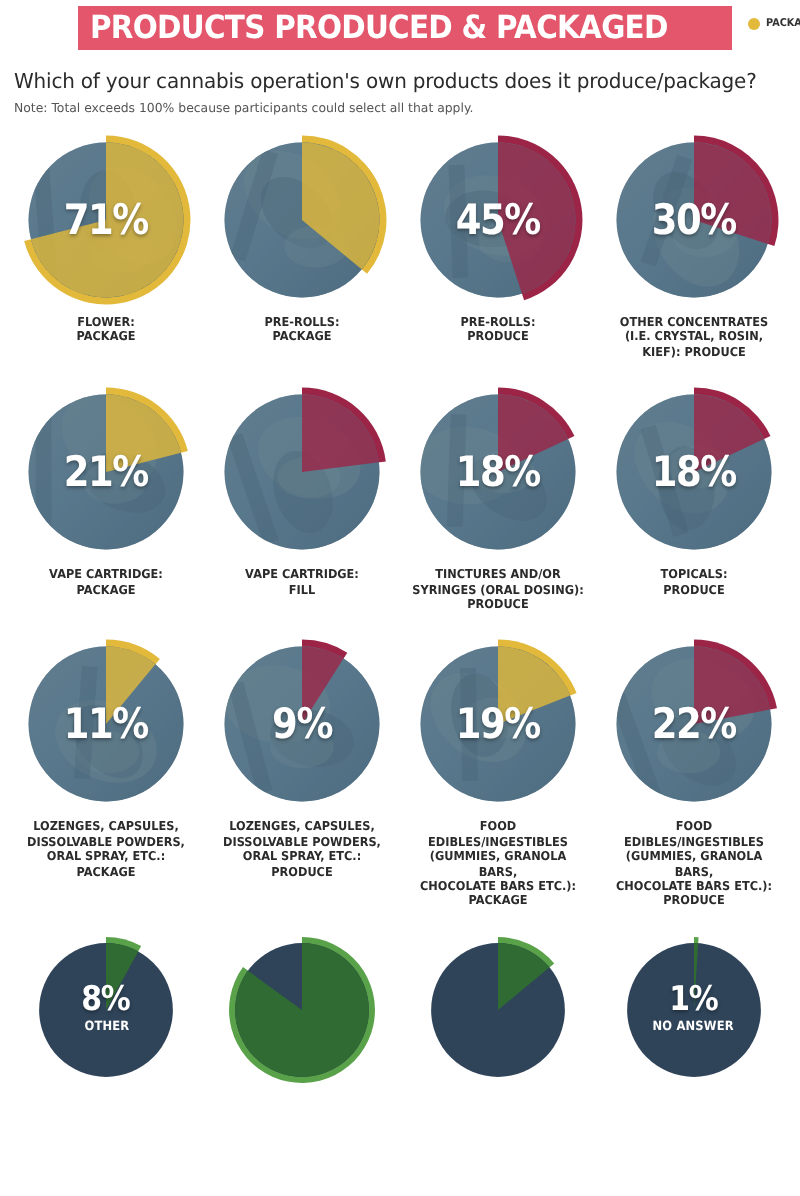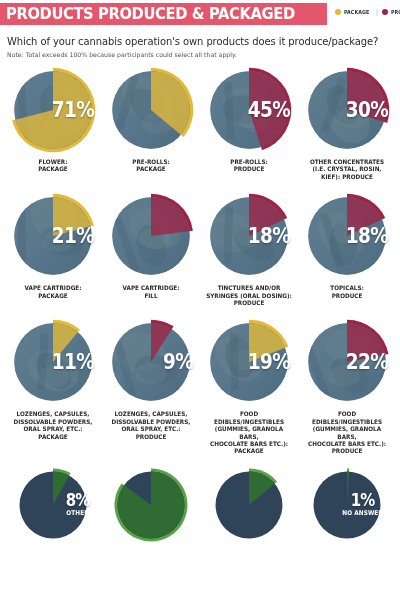--- a/index.html
+++ b/index.html
@@ -15,20 +15,21 @@
     width: 400px; height: 598px;
     background: #ffffff;
   }
 
   
   .header-row {
     position: relative;
     height: 28px;
     display: flex;
     align-items: flex-start;
+    margin-left: 39px;
   }
   .title-bar {
     background: #e4566b;
     height: 22px;
     display: flex;
     align-items: center;
     padding: 0 7px 0 6px;
     margin-top: 3px;
   }
   .title-bar .title-text {
@@ -110,21 +111,21 @@
     flex-direction: column;
     align-items: center;
   }
 
   
   .pie-wrap {
     position: relative;
     width: 88px; height: 88px;
     display: flex;
     align-items: center;
-    justify-content: flex-end;
+    justify-content: center;
   }
   .pie-wrap.small { width: 76px; height: 76px; }
 
   .pie-svg { position: absolute; inset: 0; width: 100%; height: 100%; }
 
   .pct {
     position: relative;
     z-index: 5;
     color: #ffffff;
     font-family: "DejaVu Sans", sans-serif;

